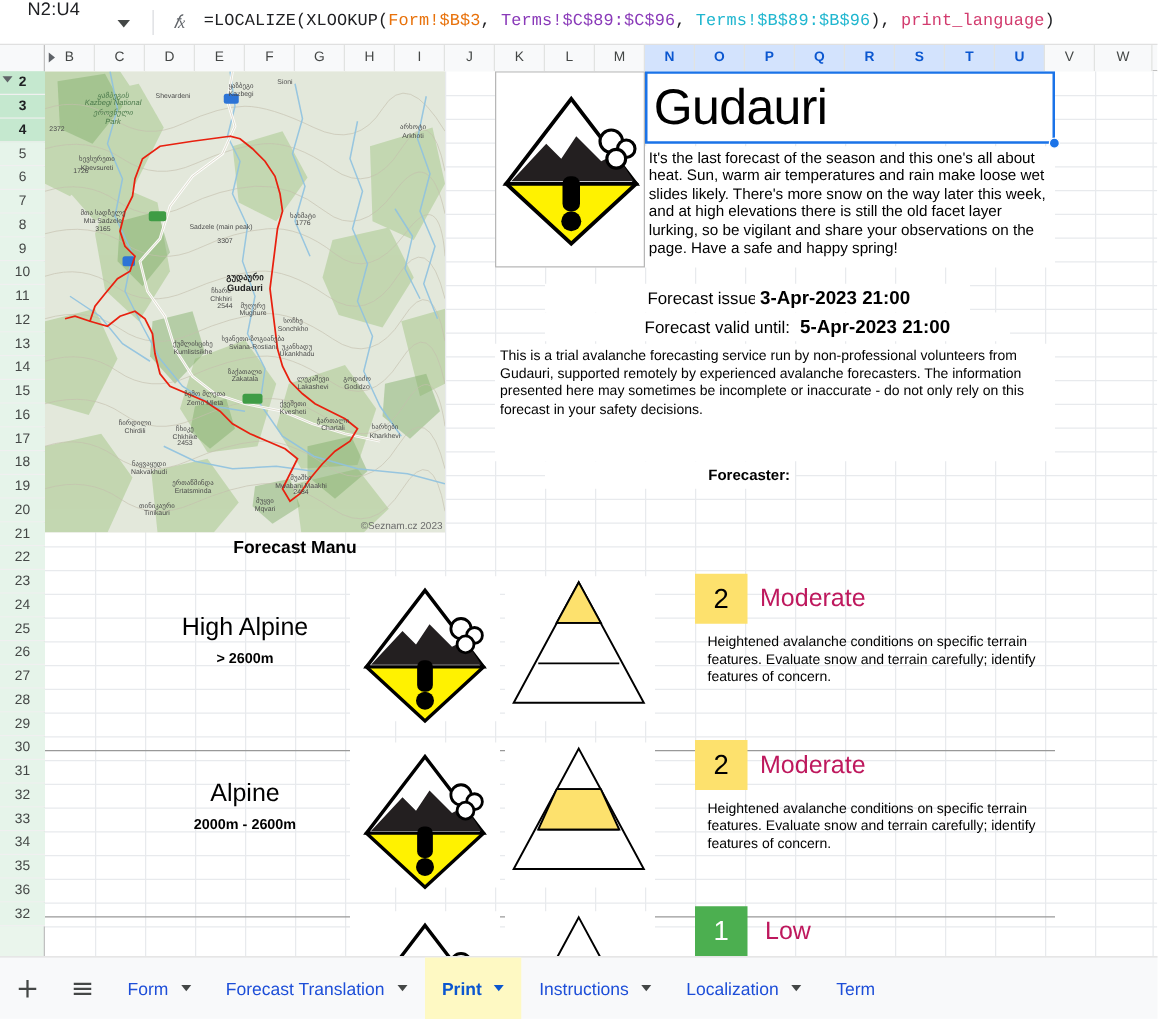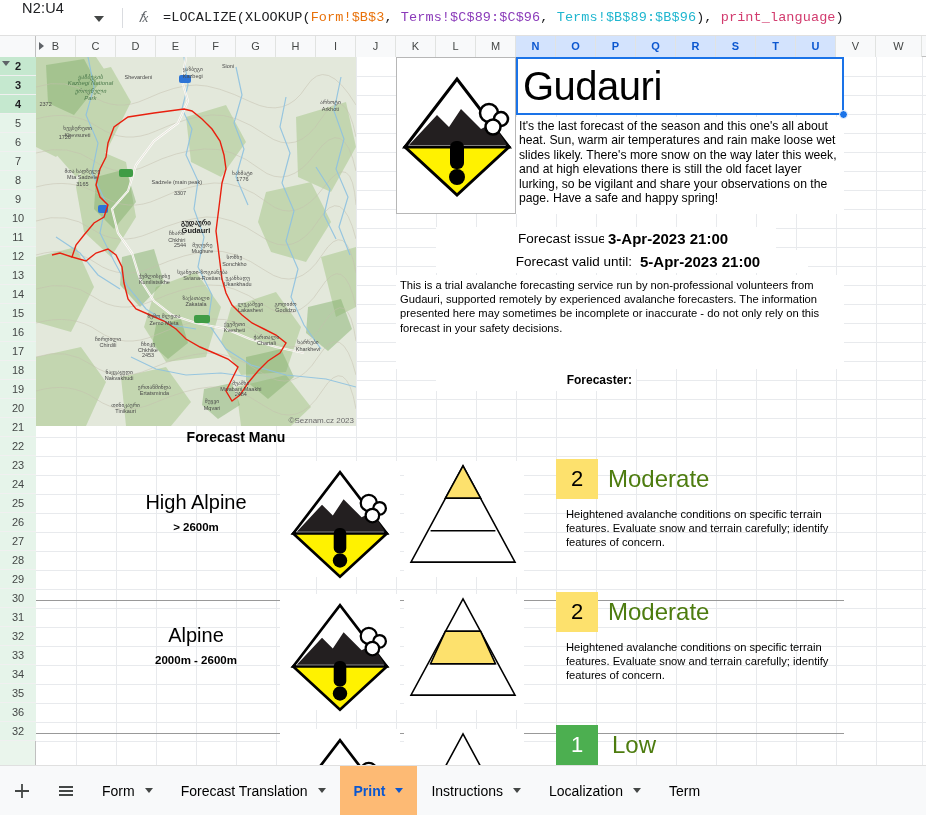--- a/index.html
+++ b/index.html
@@ -184,44 +184,44 @@
     position: absolute; text-align: center; font-size: 11.5px; font-weight: bold; color: #000;
     display: flex; align-items: center; justify-content: center;
   }
 
   .danger-badge {
     position: absolute; display: flex; align-items: center; justify-content: center;
     font-size: 22px; color: #000;
   }
   .danger-word {
     position: absolute; display: flex; align-items: center;
-    font-size: 24px; color: #4d7c0f;
+    font-size: 20px; color: #be185d;
   }
   .danger-desc {
     position: absolute; font-size: 11.2px; line-height: 14px; color: #000;
     padding: 2px 10px;
   }
 
   .thickline { position: absolute; background: #999; }
 
   
   #sheet-bar {
     position: absolute; left: 0; top: 765px; width: 926px; height: 50px;
     background: #f8f9fa; border-top: 1px solid #e0e0e0;
     display: flex; align-items: center;
   }
   #sheet-bar .sb-icon {
     width: 44px; height: 50px; display: flex; align-items: center; justify-content: center;
     color: #444746;
   }
   .sheet-tab {
     height: 50px; display: flex; align-items: center; gap: 10px;
-    padding: 0 14px; font-size: 14px; color: #000000; white-space: nowrap;
-  }
-  .sheet-tab.active { background: #fdba74; color: #0b57d0; font-weight: bold; }
+    padding: 0 14px; font-size: 14px; color: #1d4ed8; white-space: nowrap;
+  }
+  .sheet-tab.active { background: #fef9c3; color: #0b57d0; font-weight: bold; }
   .sheet-tab .cv {
     width: 0; height: 0;
     border-left: 4px solid transparent; border-right: 4px solid transparent;
     border-top: 5px solid #444746;
   }
   .sheet-tab.active .cv { border-top-color: #0b57d0; }
 </style>
 </head>
 <body>
 

